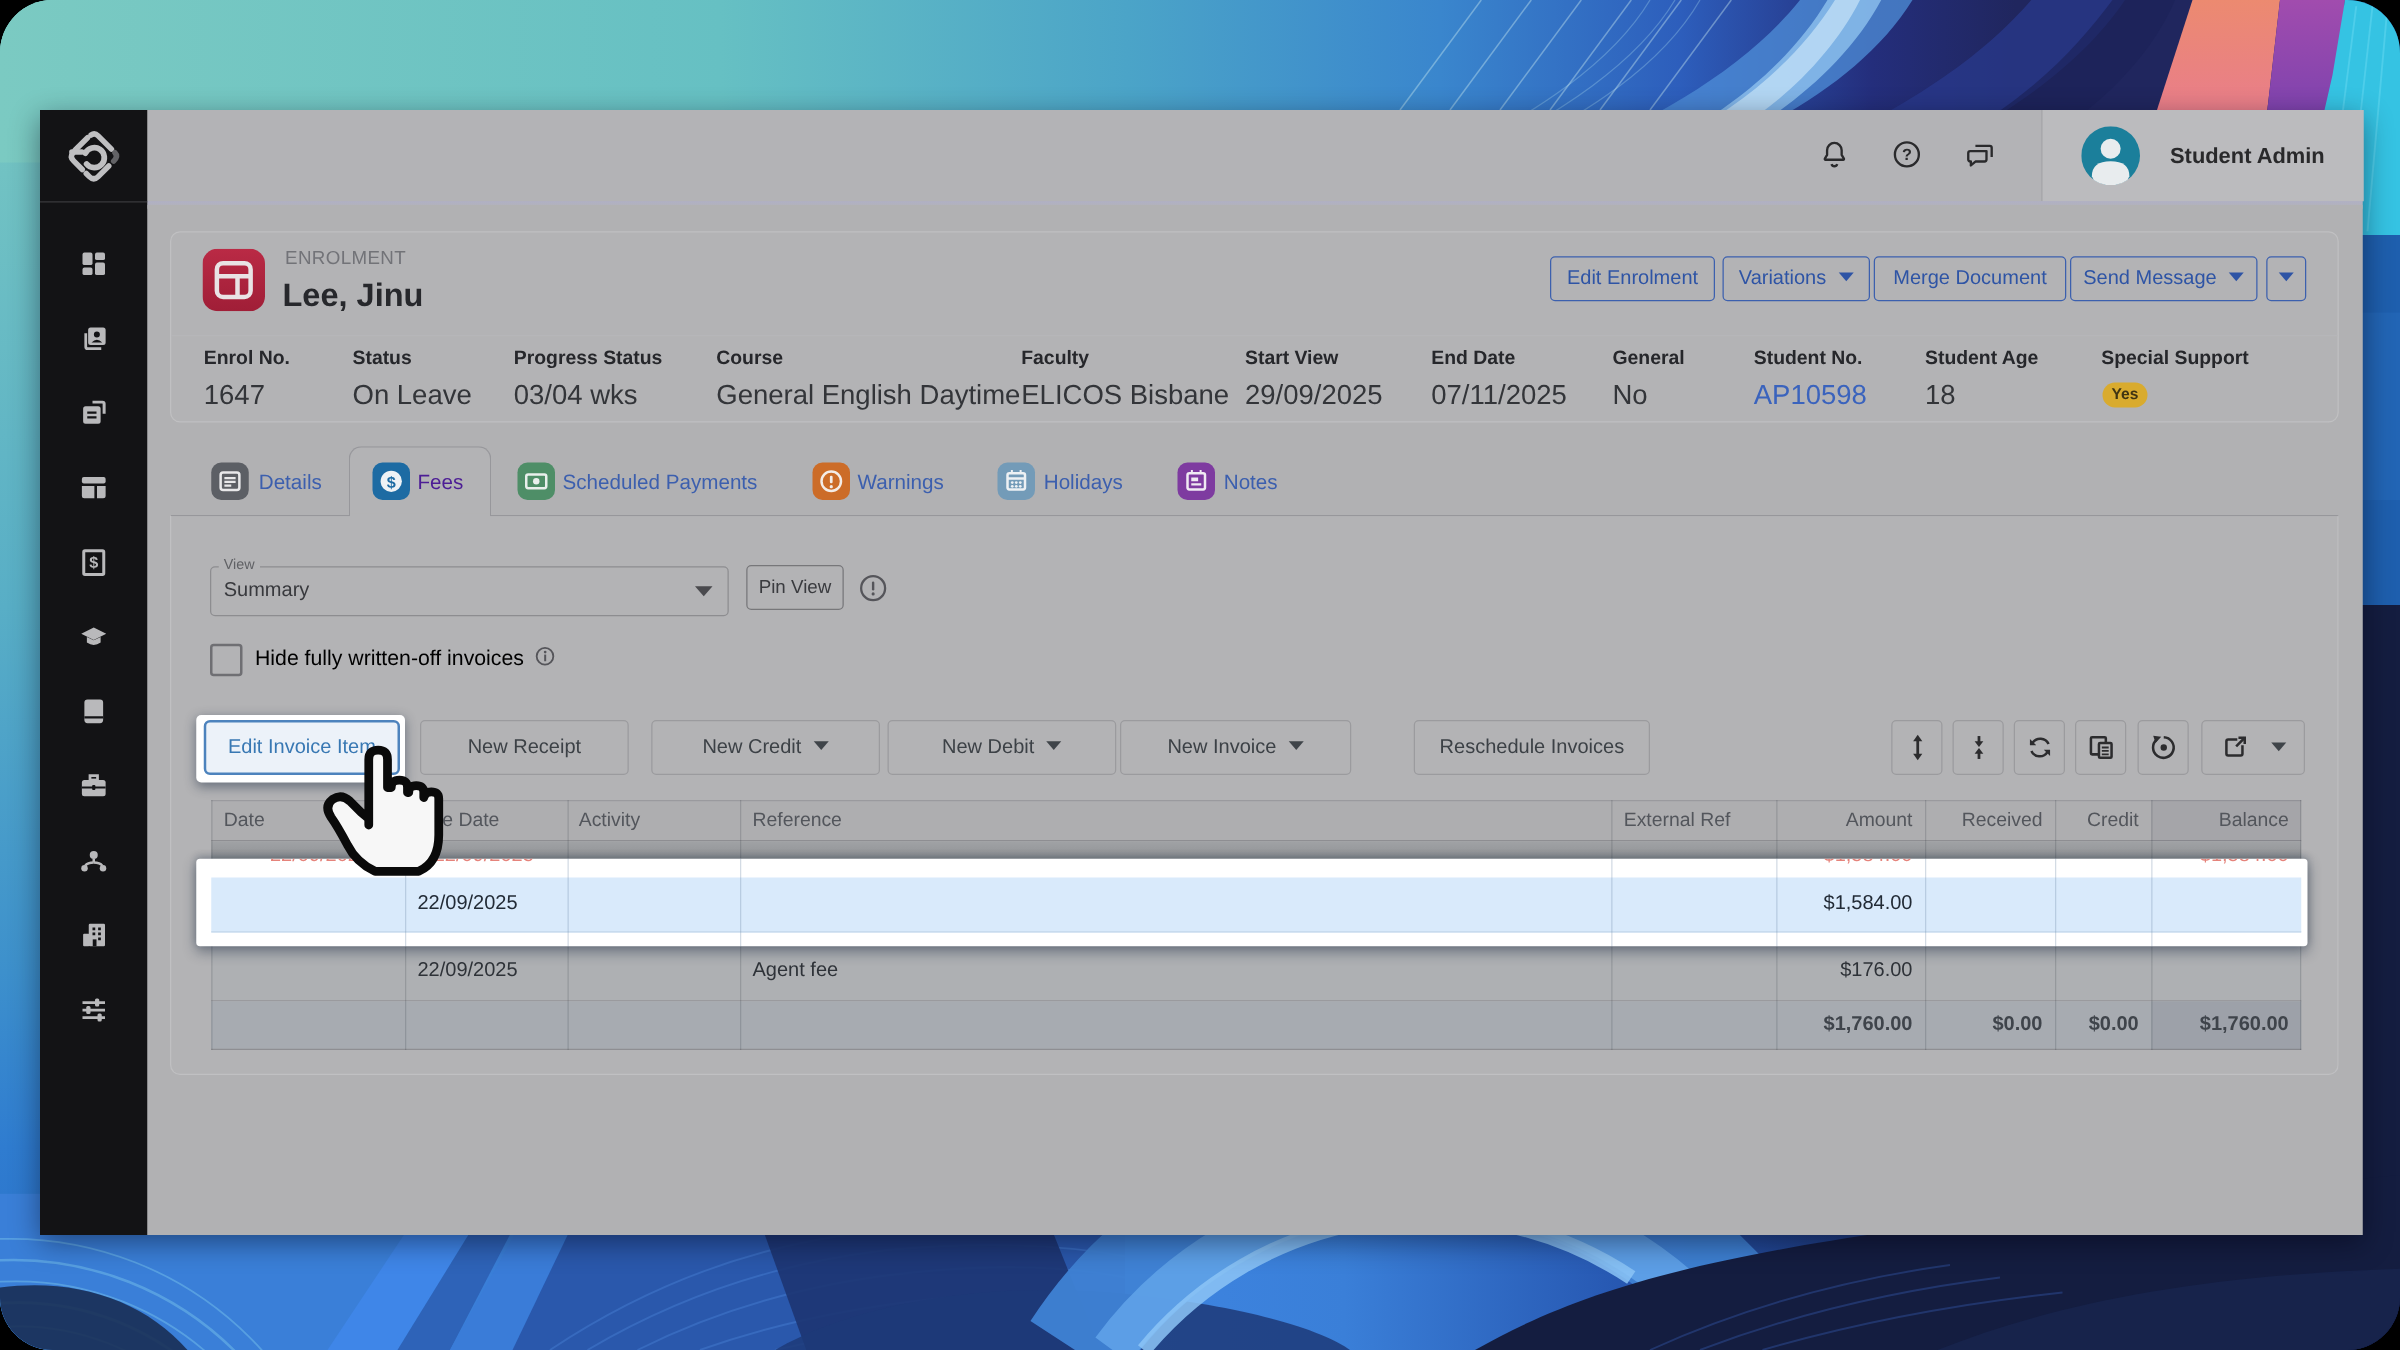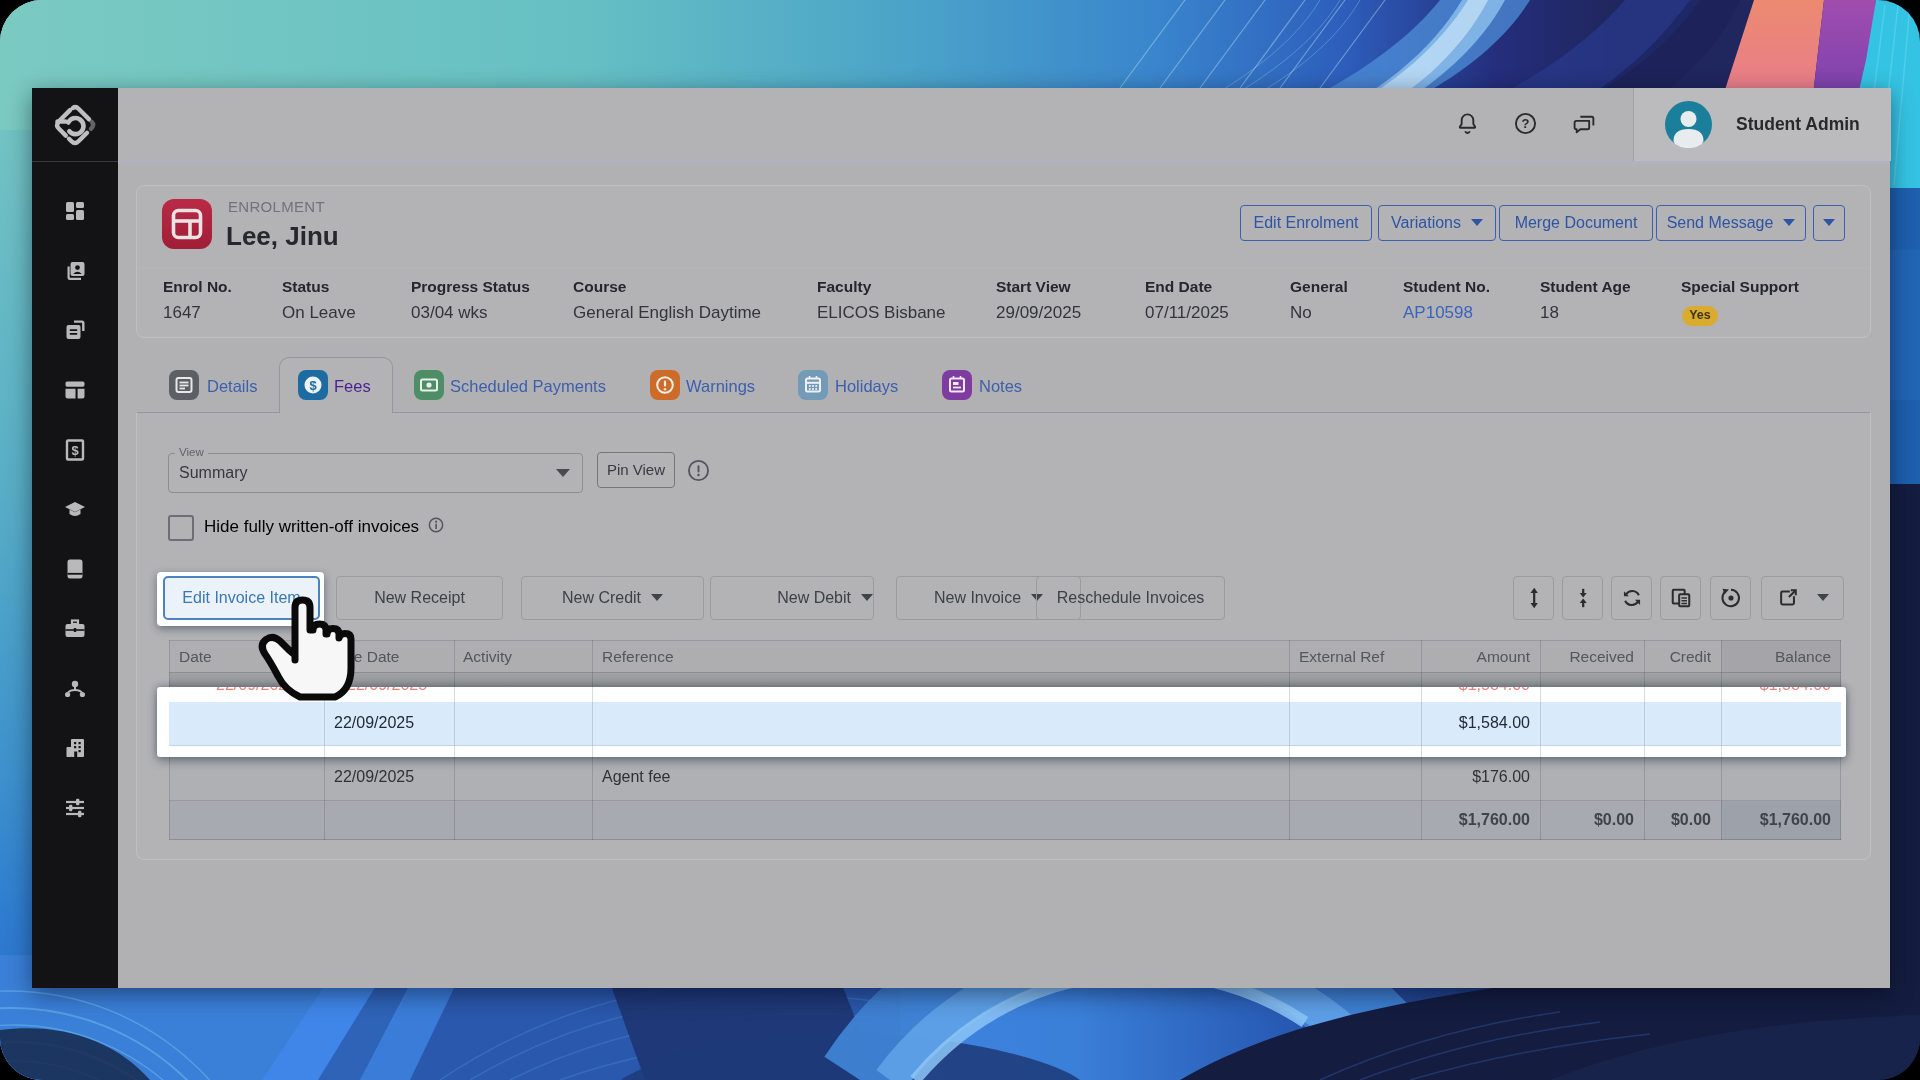--- a/index.html
+++ b/index.html
@@ -13,21 +13,21 @@
   #topbar{position:absolute;left:86px;top:0;width:1772px;height:73px;background:#b3b3b6;}
   #topbar .rightseg{position:absolute;left:1515px;top:0;width:257px;height:73px;background:#bbbbbe;border-left:1px solid #a3a3a6;}
   #lavline{position:absolute;left:86px;top:73px;width:1772px;height:6px;background:linear-gradient(#b0b0c6,#b2b2bc 50%,#b1b1b3);}
   #searchbox{position:absolute;left:37px;top:18px;width:486px;height:37px;background:#b8b8bb;border:1px solid #949497;border-radius:6px;box-sizing:border-box;}
   #searchbox span{position:absolute;left:50px;top:8px;font-size:17px;color:#909093;}
   #content{position:absolute;left:86px;top:76px;width:1772px;height:824px;background:#b1b1b3;}
   .card{position:absolute;background:#b3b3b5;border:1px solid #c0c0c2;box-sizing:border-box;}
   .bluebtn{position:absolute;top:117px;height:36px;border:1px solid #3c60ae;border-radius:4px;box-sizing:border-box;
     color:#2e54a5;font-size:16px;line-height:34px;text-align:center;}
   .lbl{position:absolute;top:190px;font-size:15.5px;font-weight:bold;color:#26272b;white-space:nowrap;}
-  .val{position:absolute;top:215px;font-size:17px;color:#333539;white-space:nowrap;}
+  .val{position:absolute;top:215px;font-size:22px;color:#333539;white-space:nowrap;}
   .tabicon{position:absolute;top:282px;width:30px;height:30px;border-radius:8px;}
   .tabtxt{position:absolute;top:289px;font-size:16.5px;color:#3c5fae;white-space:nowrap;}
   .graybtn{position:absolute;top:488px;height:44px;border:1px solid #9b9b9e;border-radius:4px;box-sizing:border-box;
     color:#3c4146;font-size:16px;line-height:42px;text-align:center;}
   .caret{display:inline-block;width:0;height:0;border-left:6px solid transparent;border-right:6px solid transparent;
     border-top:7px solid #3f4449;vertical-align:middle;margin-left:10px;margin-bottom:3px;}
   .caretb{border-top-color:#2e54a5;}
   .colline{position:absolute;top:0;bottom:0;width:1px;background:rgba(40,45,55,0.18);}
   .hcell{position:absolute;top:0;height:33px;line-height:33px;font-size:15.5px;color:#53565c;white-space:nowrap;}
   .rcell{position:absolute;font-size:16px;color:#2e3238;white-space:nowrap;}
@@ -412,23 +412,23 @@
   <div class="abs" style="left:136px;top:427px;width:26px;height:26px;border:2px solid #6f6f73;border-radius:3px;box-sizing:border-box;"></div>
   <div class="abs" style="left:172px;top:429px;font-size:17px;color:#000000;">Hide fully written-off invoices</div>
   <svg class="abs" style="left:396px;top:429px" width="16" height="16" viewBox="0 0 24 24">
     <circle cx="12" cy="12" r="10" fill="none" stroke="#55555a" stroke-width="2.2"></circle>
     <rect x="11" y="10" width="2.4" height="8" fill="#55555a"></rect>
       <circle cx="12.2" cy="7" r="1.6" fill="#55555a"></circle>
   </svg>
 
   <div class="graybtn" style="left:304px;width:167px;">New Receipt</div>
   <div class="graybtn" style="left:489px;width:183px;">New Credit<span class="caret"></span></div>
-  <div class="graybtn" style="left:678px;width:164px;text-align:right;">New Debit<span class="caret"></span></div>
+  <div class="graybtn" style="left:678px;width:183px;">New Debit<span class="caret"></span></div>
   <div class="graybtn" style="left:864px;width:185px;">New Invoice<span class="caret"></span></div>
-  <div class="graybtn" style="left:1004px;width:189px;">Reschedule Invoices</div>
+  <div class="graybtn" style="left:1099px;width:189px;">Reschedule Invoices</div>
   <div class="graybtn" style="left:1481px;width:41px;">
     <svg width="22" height="22" viewBox="0 0 24 24" style="margin-top:10px">
         <g fill="#2c2c2e">
           <rect x="11" y="4" width="2.4" height="16"></rect>
           <polygon points="12.2,0.8 16.2,6.5 8.2,6.5"></polygon>
           <polygon points="12.2,23.2 16.2,17.5 8.2,17.5"></polygon>
         </g>
       </svg>
   </div>
   <div class="graybtn" style="left:1530px;width:41px;">

